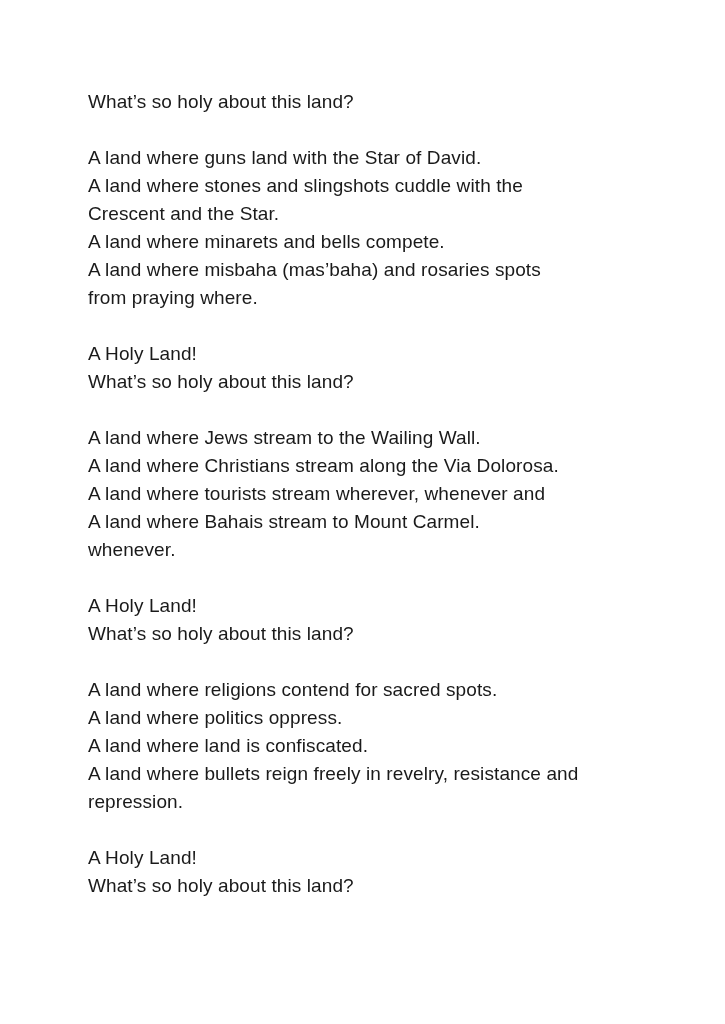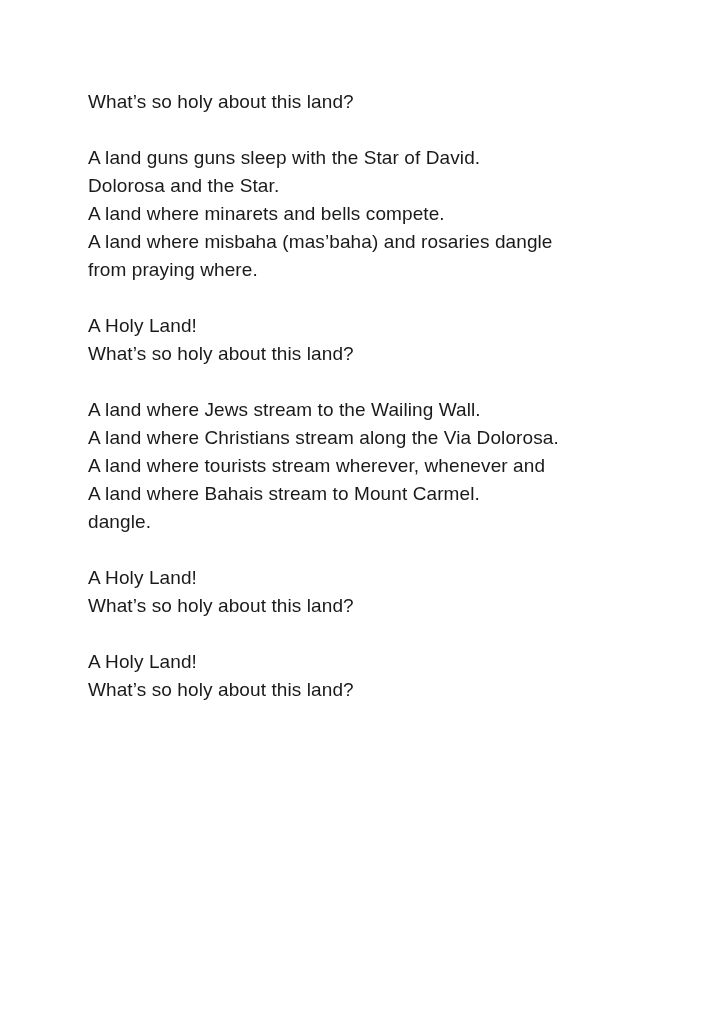--- a/index.html
+++ b/index.html
@@ -39,45 +39,53 @@
 <body>
 
 <div class="page">
   <div class="poem">
 
     <div class="stanza">
       <div class="line">What’s so holy about this land?</div>
     </div>
 
     <div class="stanza">
-      <div class="line">A land guns guns sleep with the Star of David.</div>
-      <div class="line">Dolorosa and the Star.</div>
+      <div class="line">A land where guns land with the Star of David.</div>
+      <div class="line">A land where stones and slingshots cuddle with the</div>
+      <div class="line">Crescent and the Star.</div>
       <div class="line">A land where minarets and bells compete.</div>
-      <div class="line">A land where misbaha (mas’baha) and rosaries dangle</div>
+      <div class="line">A land where misbaha (mas’baha) and rosaries spots</div>
       <div class="line">from praying where.</div>
     </div>
 
     <div class="stanza">
       <div class="line">A Holy Land!</div>
       <div class="line">What’s so holy about this land?</div>
     </div>
 
     <div class="stanza">
       <div class="line">A land where Jews stream to the Wailing Wall.</div>
       <div class="line">A land where Christians stream along the Via Dolorosa.</div>
       <div class="line">A land where tourists stream wherever, whenever and</div>
       <div class="line">A land where Bahais stream to Mount Carmel.</div>
-      <div class="line">dangle.</div>
+      <div class="line">whenever.</div>
     </div>
 
     <div class="stanza">
       <div class="line">A Holy Land!</div>
       <div class="line">What’s so holy about this land?</div>
     </div>
 
+    <div class="stanza">
+      <div class="line">A land where religions contend for sacred spots.</div>
+      <div class="line">A land where politics oppress.</div>
+      <div class="line">A land where land is confiscated.</div>
+      <div class="line">A land where bullets reign freely in revelry, resistance and</div>
+      <div class="line">repression.</div>
+    </div>
 
     <div class="stanza">
       <div class="line">A Holy Land!</div>
       <div class="line">What’s so holy about this land?</div>
     </div>
 
   </div>
 </div>
 
 </body></html>

